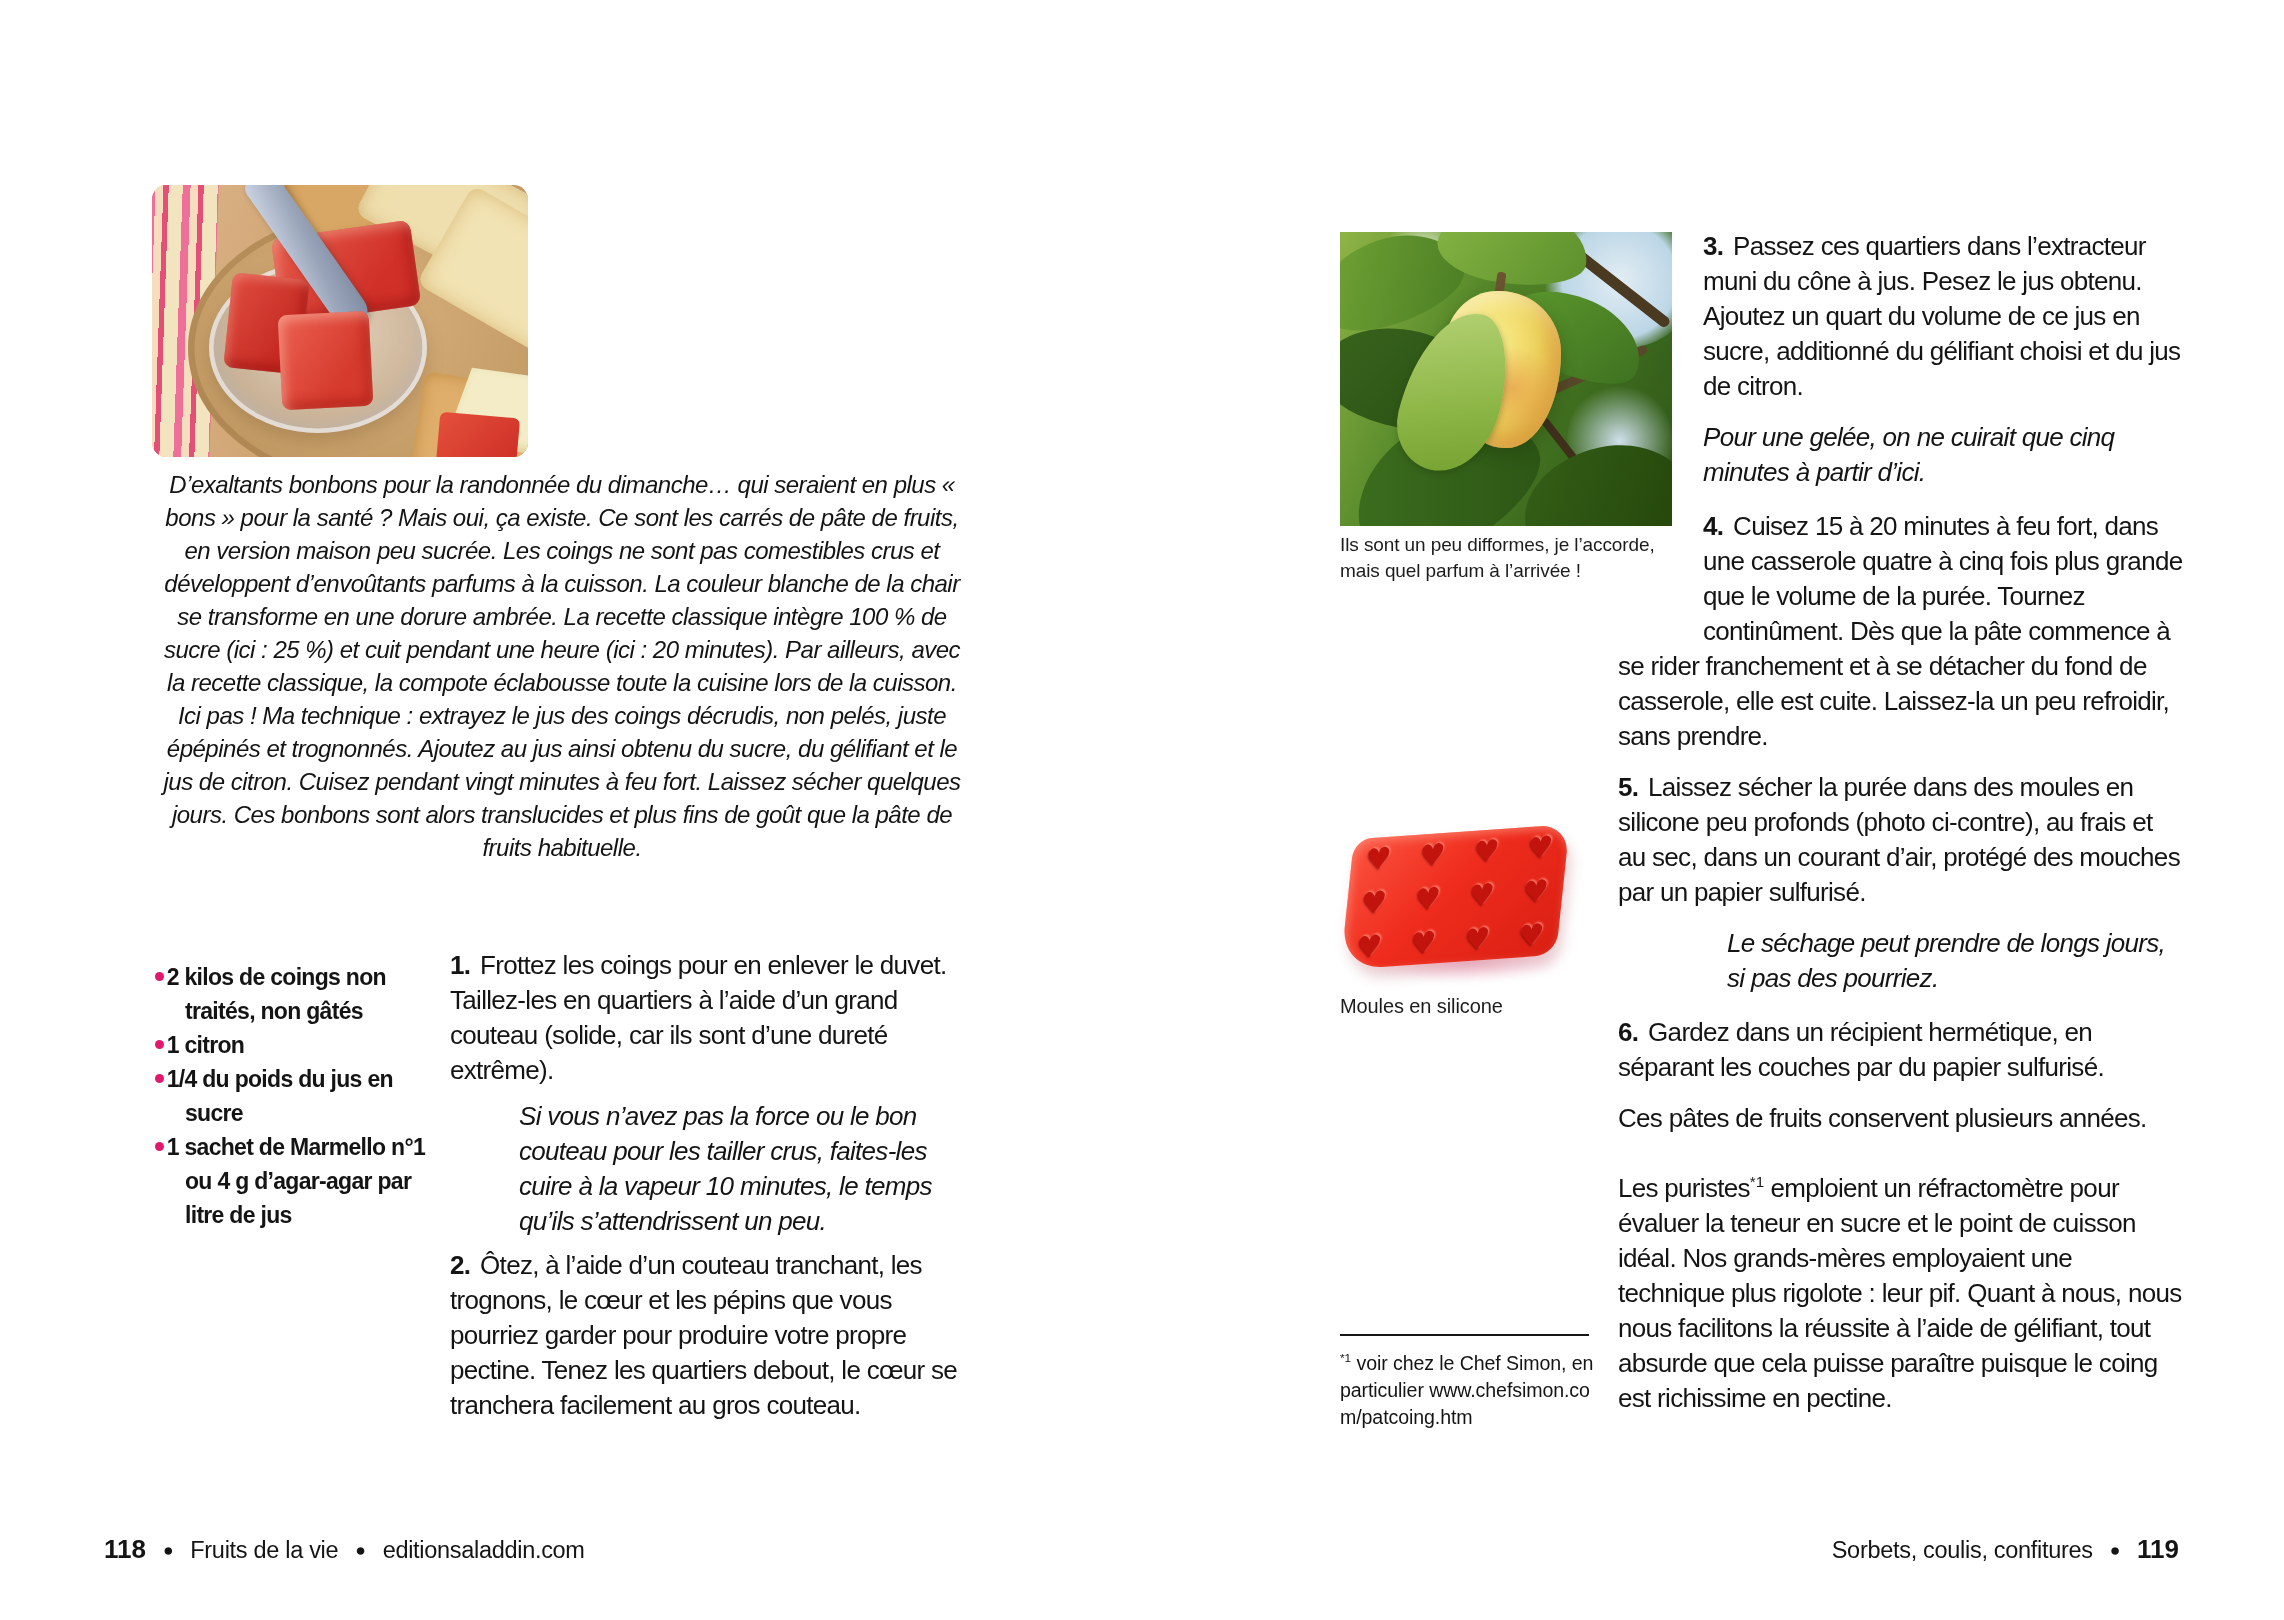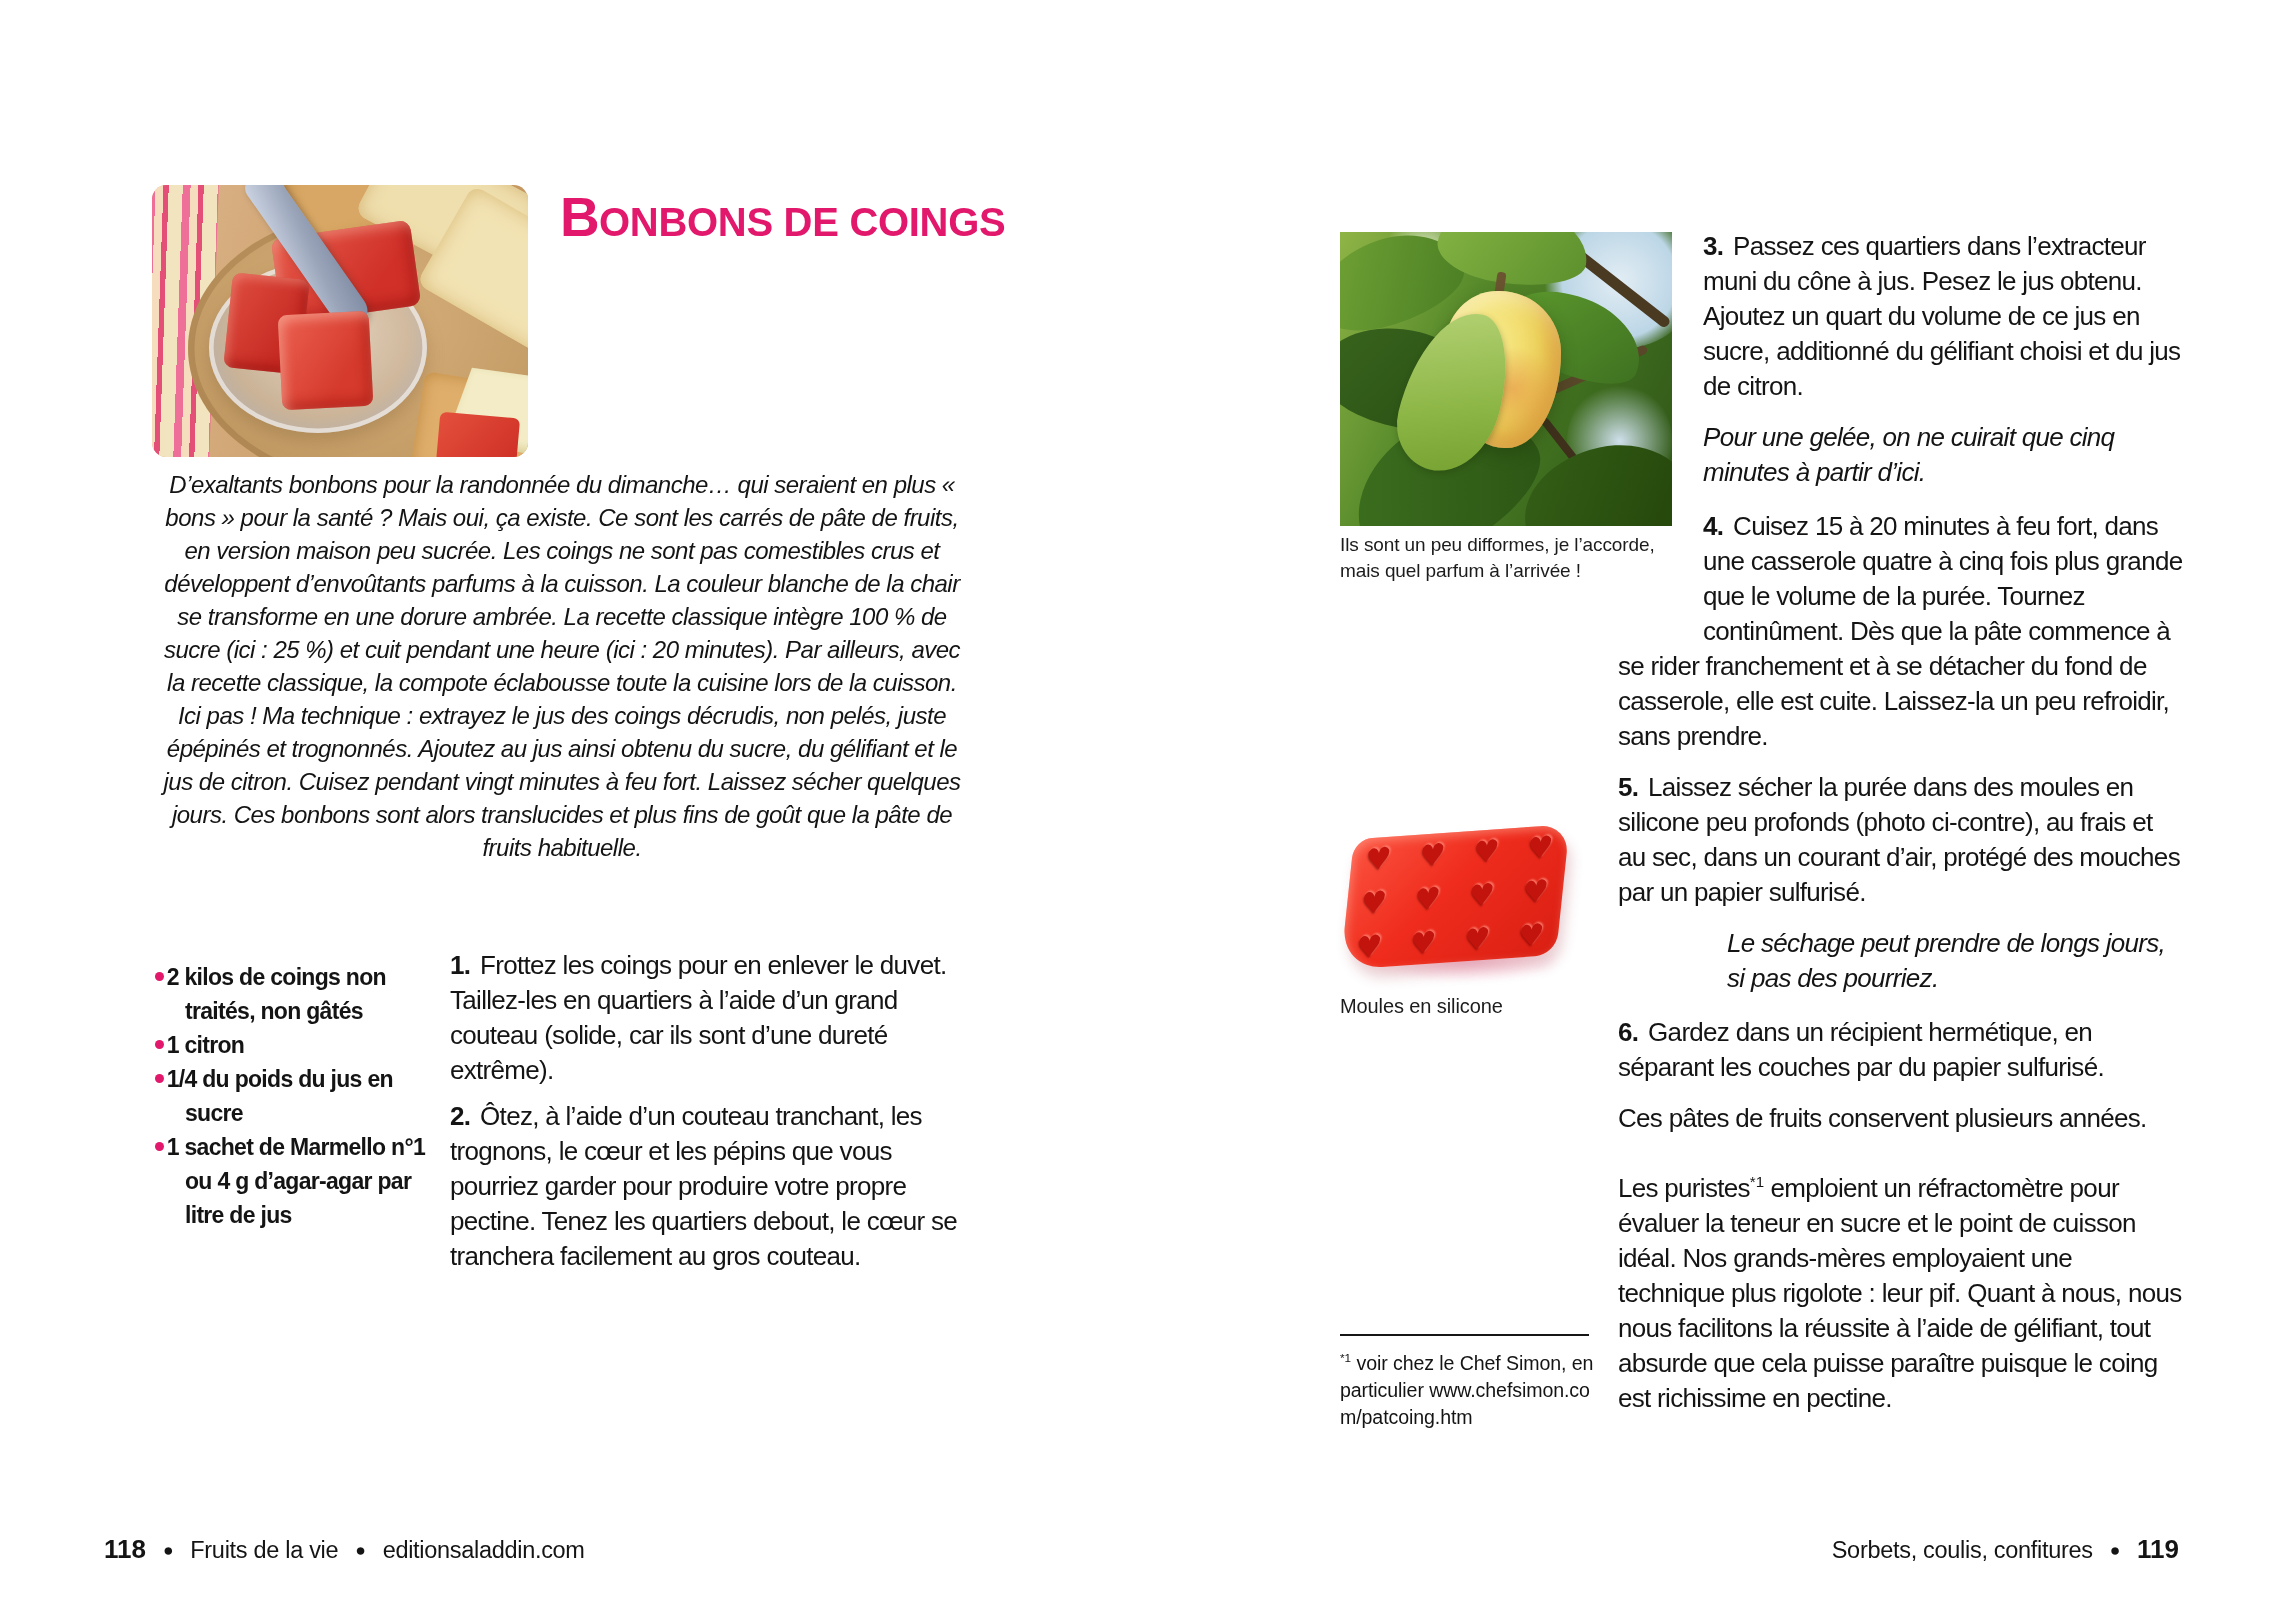--- a/index.html
+++ b/index.html
@@ -136,33 +136,33 @@
     <div class="dish"></div>
     <div class="cube1"></div>
     <div class="cube2"></div>
     <div class="knife"></div>
     <div class="cube3"></div>
     <div class="cr4"></div>
     <div class="cheese"></div>
     <div class="paste-sm"></div>
   </div>
 
-  <div class="abs title"><span class="t-init">B</span><span class="t-rest">ONBONS DE COINGS</span></div>
 
   <div class="abs intro">D’exaltants bonbons pour la randonnée du dimanche… qui seraient en plus « bons » pour la santé ? Mais oui, ça existe. Ce sont les carrés de pâte de fruits, en version maison peu sucrée. Les coings ne sont pas comestibles crus et développent d’envoûtants parfums à la cuisson. La couleur blanche de la chair se transforme en une dorure ambrée. La recette classique intègre 100 % de sucre (ici : 25 %) et cuit pendant une heure (ici : 20 minutes). Par ailleurs, avec la recette classique, la compote éclabousse toute la cuisine lors de la cuisson. Ici pas ! Ma technique : extrayez le jus des coings décrudis, non pelés, juste épépinés et trognonnés. Ajoutez au jus ainsi obtenu du sucre, du gélifiant et le jus de citron. Cuisez pendant vingt minutes à feu fort. Laissez sécher quelques jours. Ces bonbons sont alors translucides et plus fins de goût que la pâte de fruits habituelle.</div>
 
   <ul class="abs ingredients">
     <li><span class="dot"></span><span>2 kilos de coings non traités, non gâtés</span></li>
     <li><span class="dot"></span><span>1 citron</span></li>
     <li><span class="dot"></span><span>1/4 du poids du jus en sucre</span></li>
     <li><span class="dot"></span><span>1 sachet de Marmello n°1 ou 4 g d’agar-agar par litre de jus</span></li>
   </ul>
 
   <div class="abs steps-left">
     <p><span class="num">1.</span><span>Frottez les coings pour en enlever le duvet. Taillez-les en quartiers à l’aide d’un grand couteau (solide, car ils sont d’une dureté extrême).</span></p>
+    <p class="note note-steam">Si vous n’avez pas la force ou le bon couteau pour les tailler crus, faites-les cuire à la vapeur 10 minutes, le temps qu’ils s’attendrissent un peu.</p>
     <p><span class="num">2.</span><span>Ôtez, à l’aide d’un couteau tranchant, les trognons, le cœur et les pépins que vous pourriez garder pour produire votre propre pectine. Tenez les quartiers debout, le cœur se tranchera facilement au gros couteau.</span></p>
   </div>
 
   <div class="abs footer footer-left">
     <span class="pg">118</span><span class="sep">●</span><span>Fruits de la vie</span><span class="sep">●</span><span>editionsaladdin.com</span>
   </div>
 
   <div class="abs photo-right">
     <div class="sky1"></div>
     <div class="sky2"></div>

